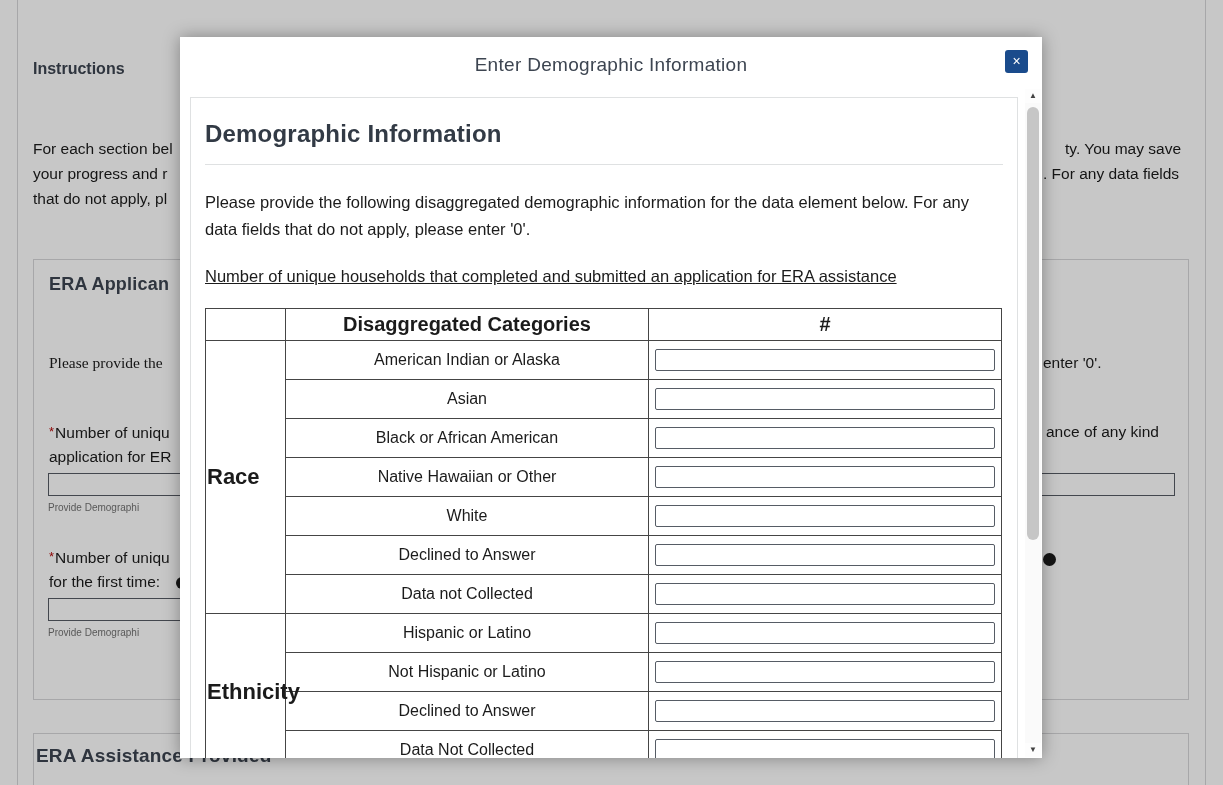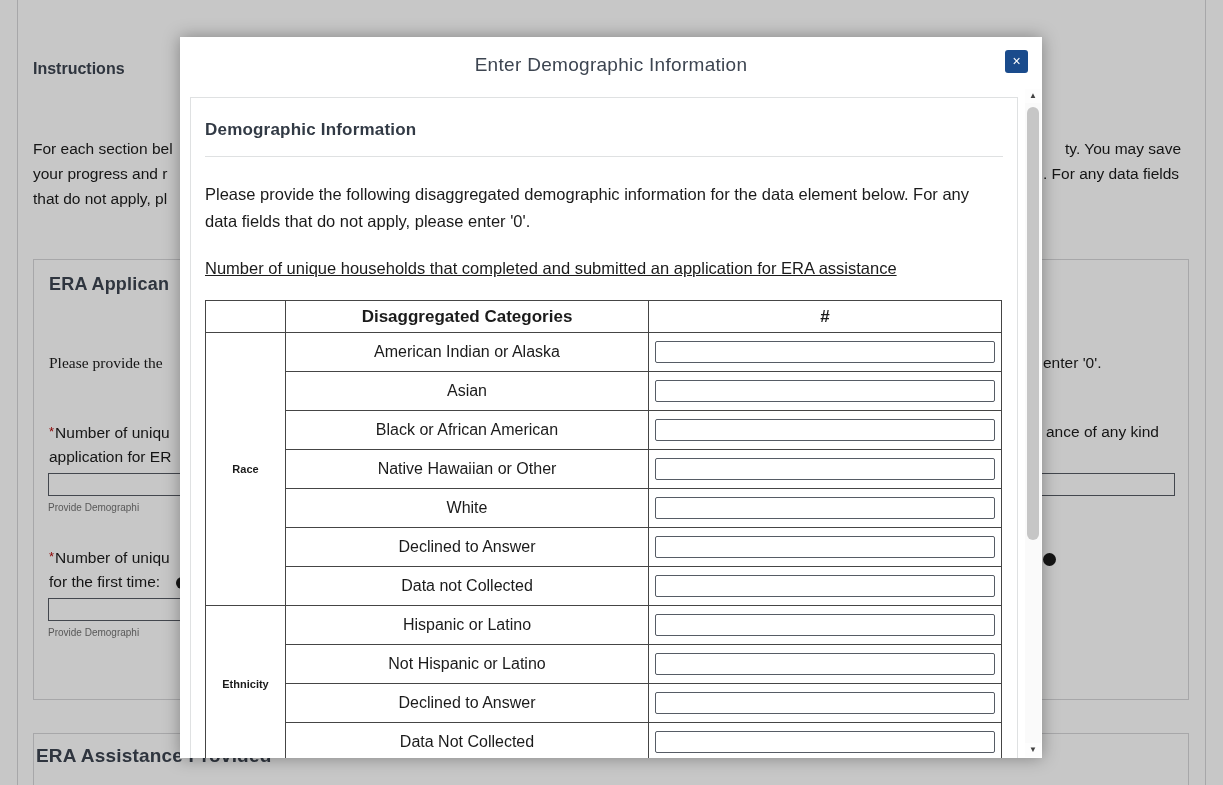--- a/index.html
+++ b/index.html
@@ -27,30 +27,30 @@
   
   .modal{position:absolute;left:180px;top:37px;width:862px;height:721px;background:#fff;
     z-index:20;box-shadow:0 0 16px rgba(0,0,0,.35);overflow:hidden;}
   .modal-header{position:relative;height:51px;}
   .modal-title{text-align:center;line-height:56px;font-size:19px;font-weight:500;color:#3d4551;letter-spacing:.3px;}
   .modal-close{position:absolute;top:13px;right:14px;width:23px;height:23px;border:none;border-radius:3px;
     background:#1a4b8c;color:#fff;font-size:14px;line-height:23px;text-align:center;padding:0;cursor:pointer;
     font-family:"Liberation Sans","DejaVu Sans",sans-serif;}
   .modal-inner{position:absolute;left:10px;top:60px;width:828px;height:980px;border:1px solid #dfe1e2;
     background:#fff;box-sizing:border-box;padding:16px 14px;}
-  .modal-inner h2{margin:6px 0 0;font-size:17px;font-weight:600;color:#323a45;letter-spacing:.2px;}
+  .modal-inner h2{margin:6px 0 0;font-size:24px;font-weight:600;color:#323a45;letter-spacing:.2px;}
   .modal-inner hr{border:none;border-top:1px solid #dfe1e2;margin:16px 0 0;}
   .modal-desc{margin:24px 0 0;font-size:16.5px;line-height:27px;max-width:798px;}
   .data-element-link{display:inline-block;margin-top:24px;font-size:16.5px;color:#1b1b1b;
     text-decoration:underline;cursor:pointer;}
   table.demo{border-collapse:collapse;table-layout:fixed;width:796px;margin-top:22px;}
   table.demo th,table.demo td{border:1px solid #454545;}
-  table.demo thead th{height:29px;font-size:17px;font-weight:700;color:#1b1b1b;text-align:center;}
+  table.demo thead th{height:29px;font-size:20px;font-weight:700;color:#1b1b1b;text-align:center;}
   td.cat{height:36px;text-align:center;font-size:16px;}
-  td.group-label{text-align:center;font-weight:700;font-size:11px;vertical-align:middle;}
+  td.group-label{font-weight:700;font-size:22px;vertical-align:middle;}
   td.inputcell{padding:0 6px;}
   td.inputcell input{display:block;width:100%;height:22px;border:1px solid #565c65;border-radius:2px;
     box-sizing:border-box;padding:0 4px;font-size:14px;background:#fff;}
   
   .scrollbar{position:absolute;top:52px;right:1px;width:16px;height:668px;background:#fdfdfd;}
   .sb-btn{height:14px;text-align:center;font-size:8px;color:#424242;line-height:14px;cursor:pointer;user-select:none;}
   .sb-track{position:relative;height:640px;background:#fafafa;}
   .sb-thumb{position:absolute;top:4px;left:2px;width:12px;height:433px;background:#c6c6c6;border-radius:6px;cursor:pointer;}
 </style>
 </head>

